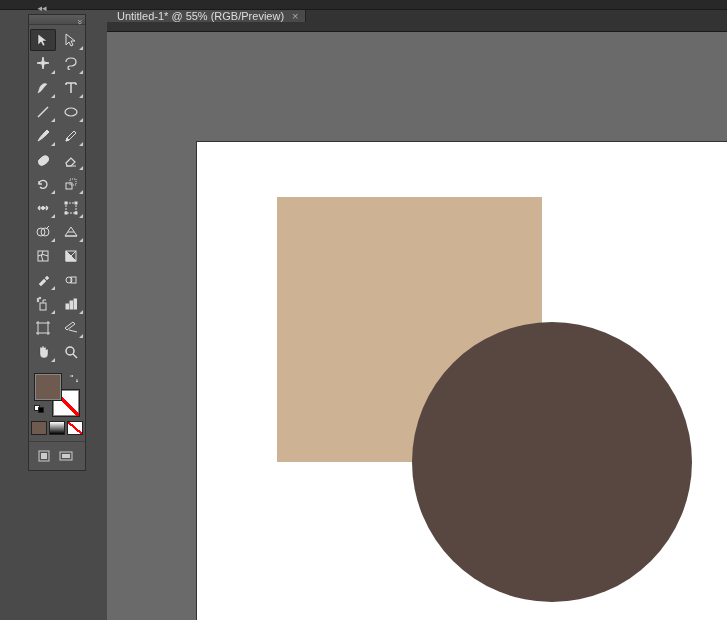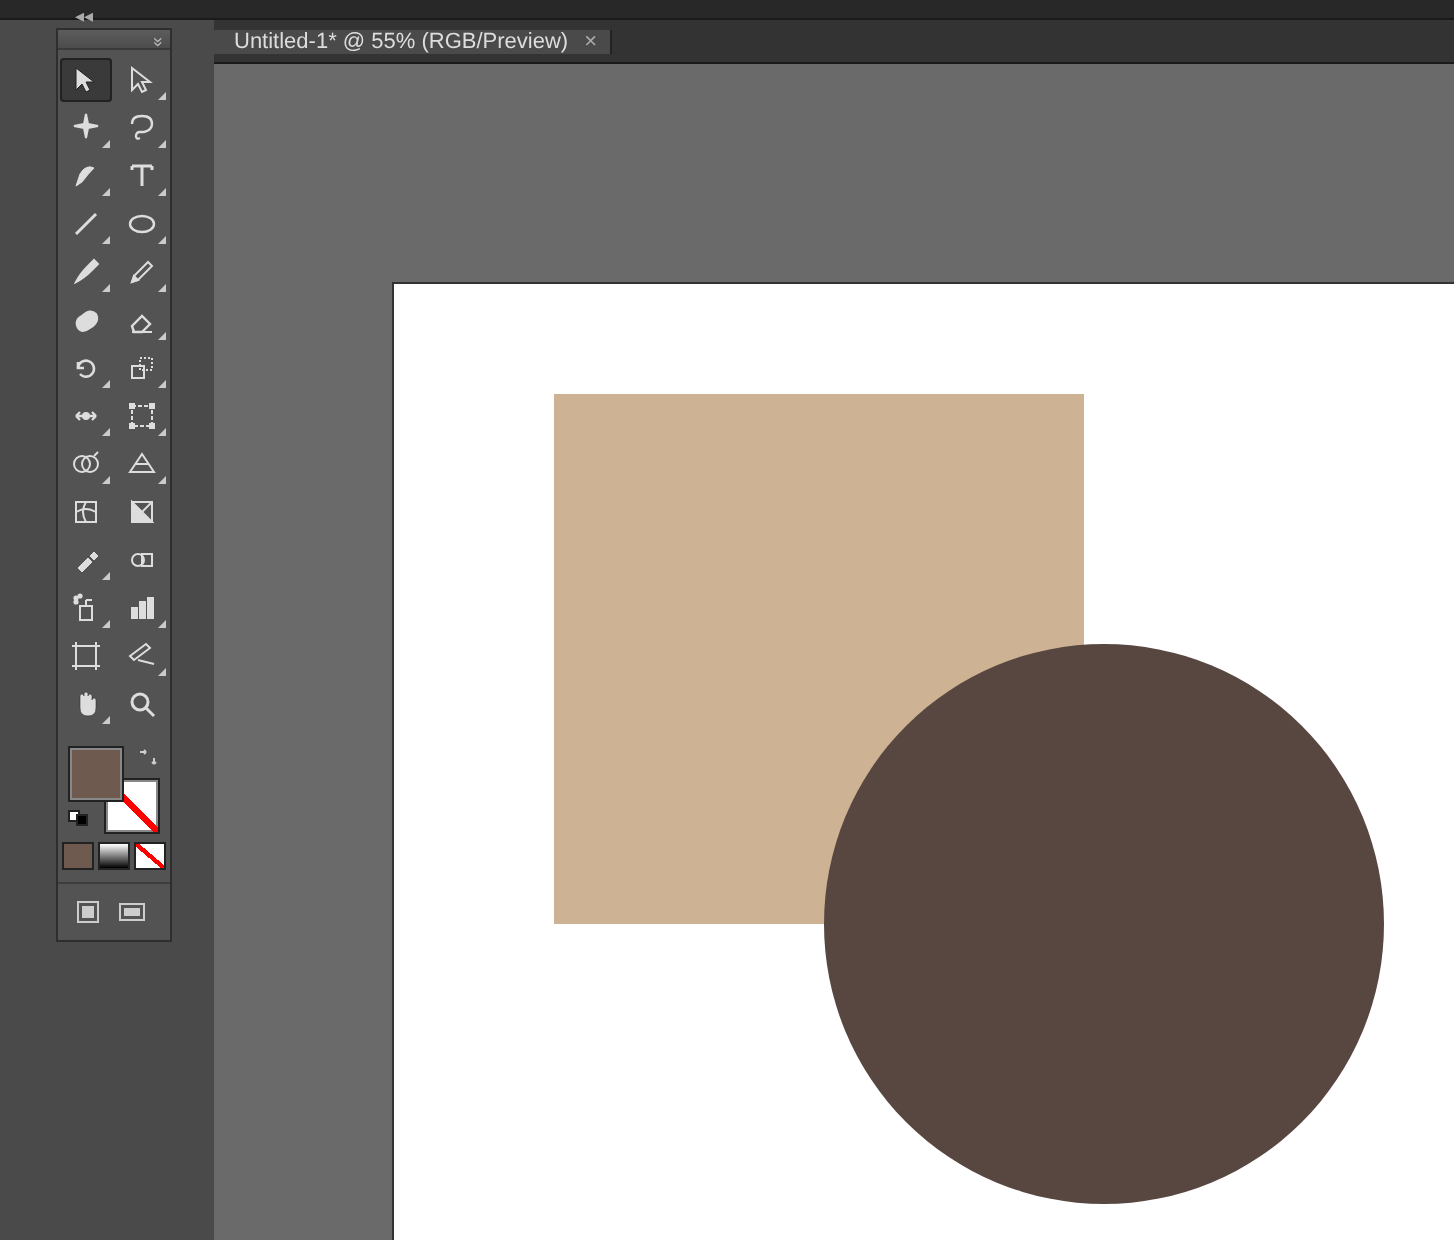--- a/index.html
+++ b/index.html
@@ -28,21 +28,21 @@
     cursor: pointer;
   }
   
   .tabbar {
     position: absolute;
     left: 107px; top: 10px; right: 0;
     height: 22px;
     background: #333;
     border-bottom: 1px solid #1a1a1a;
     display: flex;
-    align-items: center;
+    align-items: flex-start;
   }
   .tab {
     background: #4a4a4a;
     border-right: 1px solid #222;
     display: flex;
     align-items: center;
     padding: 0 6px 0 10px;
     gap: 8px;
     font-size: 11px;
     color: #ddd;

